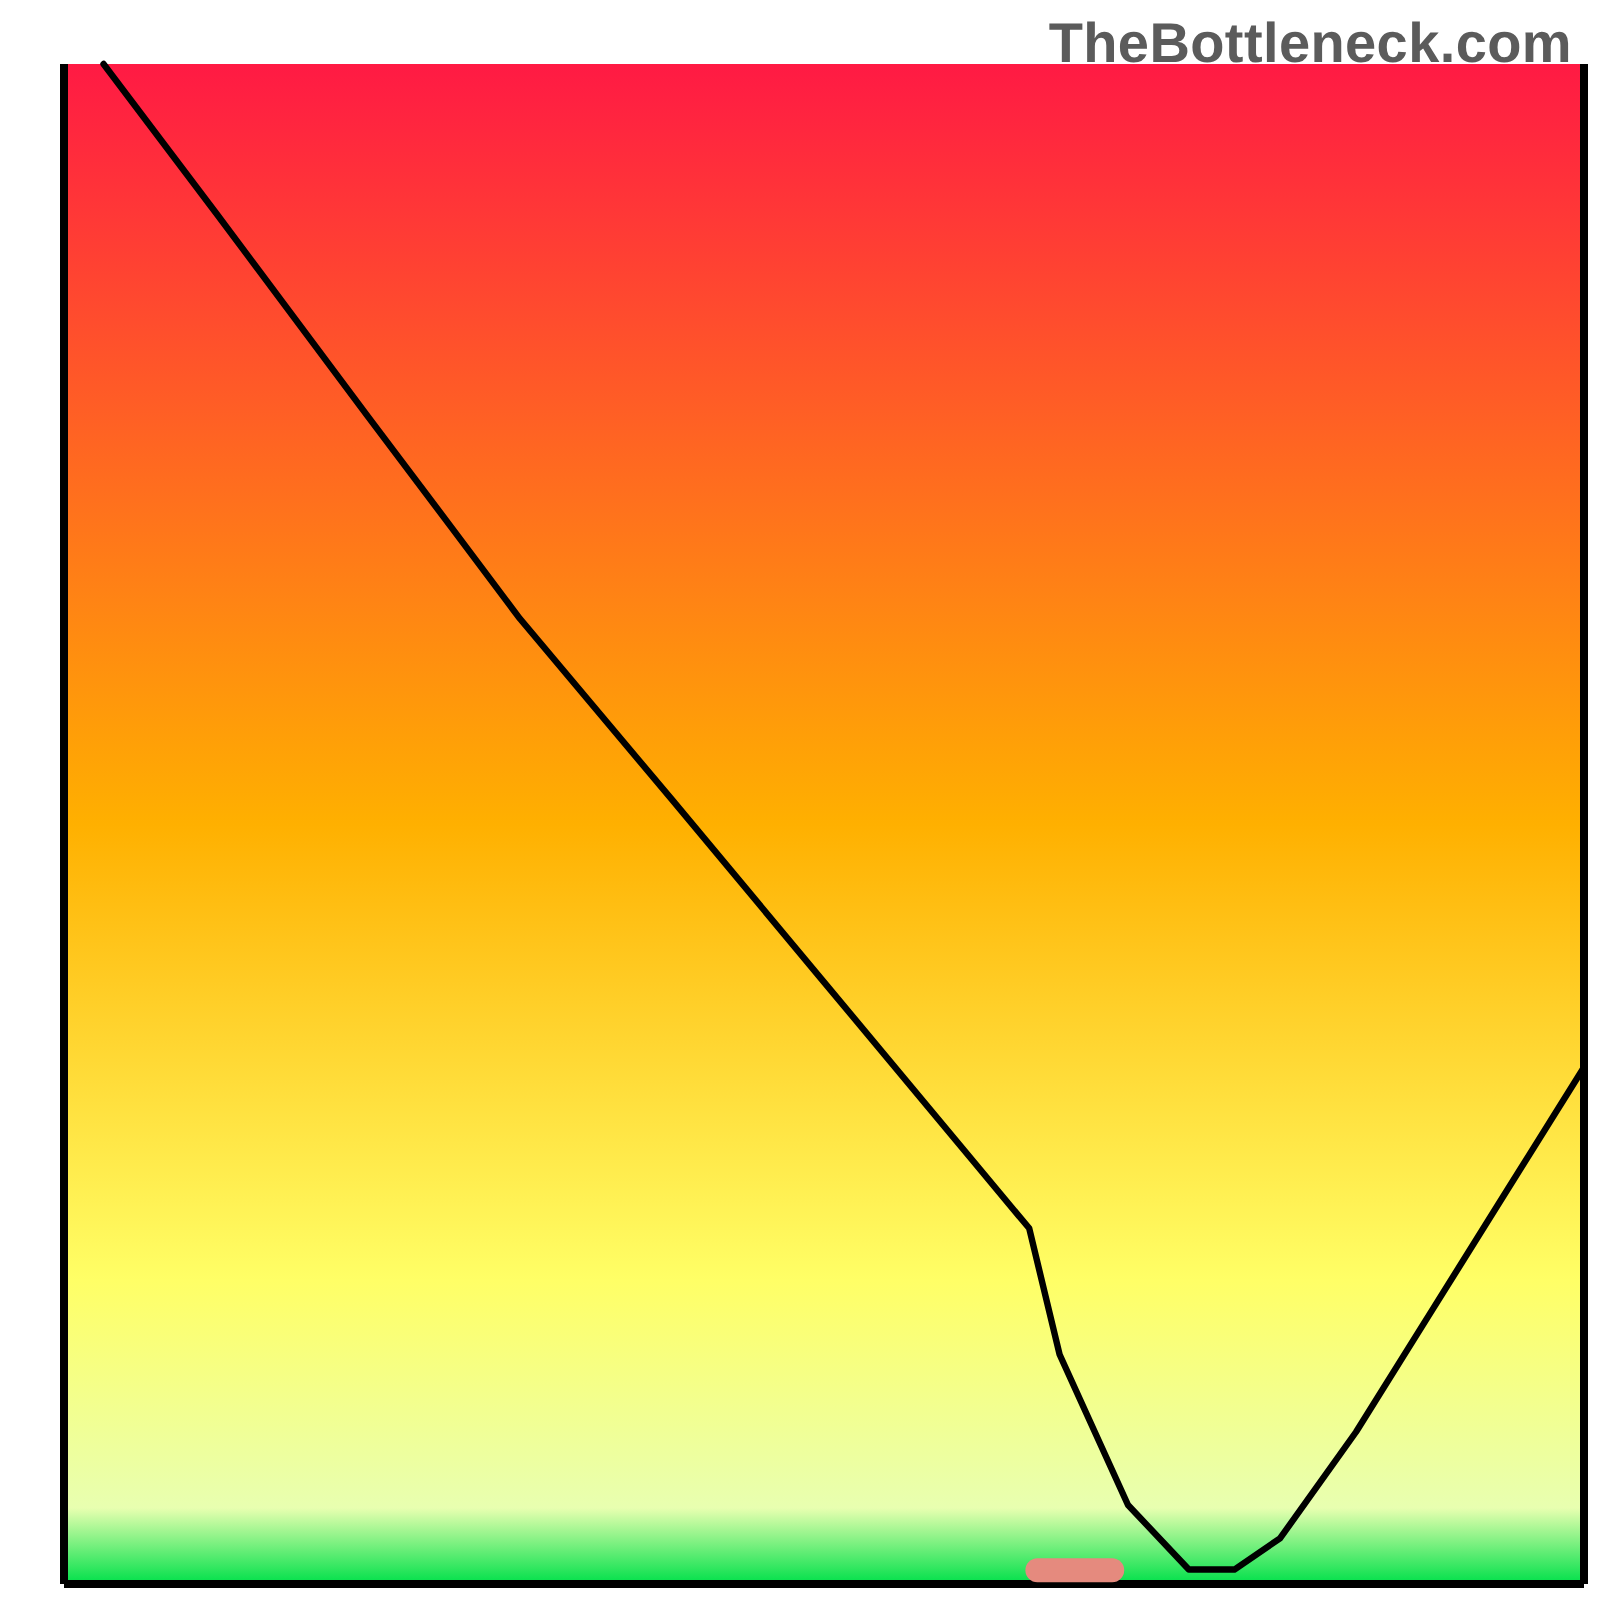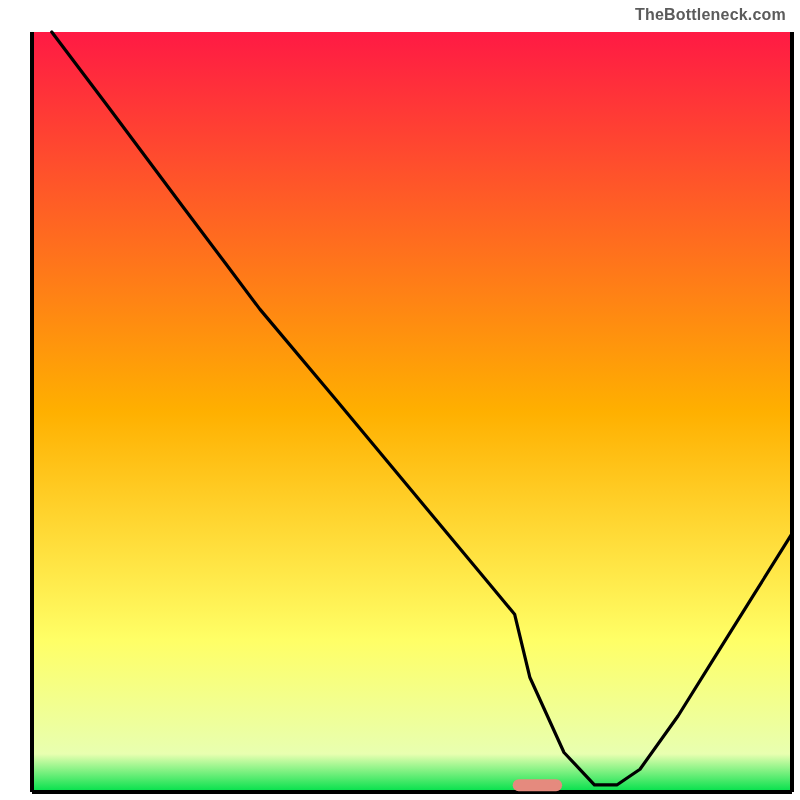--- a/index.html
+++ b/index.html
@@ -12,21 +12,21 @@
   }
   .chart-container {
     position: relative;
     width: 800px;
     height: 800px;
   }
   .watermark {
     position: absolute;
     top: 6px;
     right: 14px;
-    font-size: 16px;
+    font-size: 28px;
     font-weight: 600;
     color: #5b5b5b;
     letter-spacing: 0.2px;
     z-index: 10;
   }
   svg.plot {
     position: absolute;
     left: 0;
     top: 0;
   }

